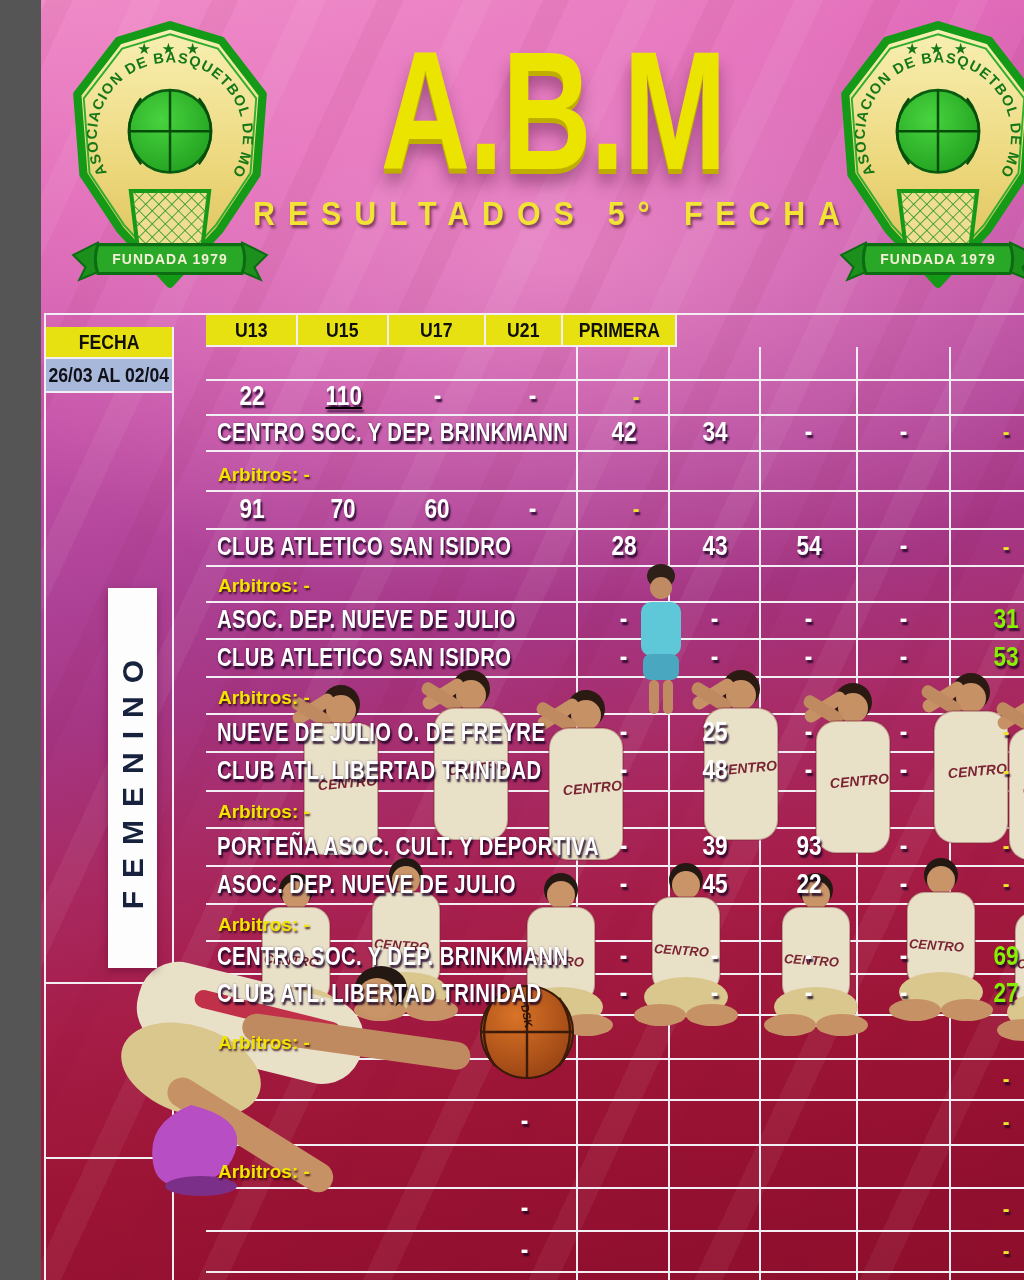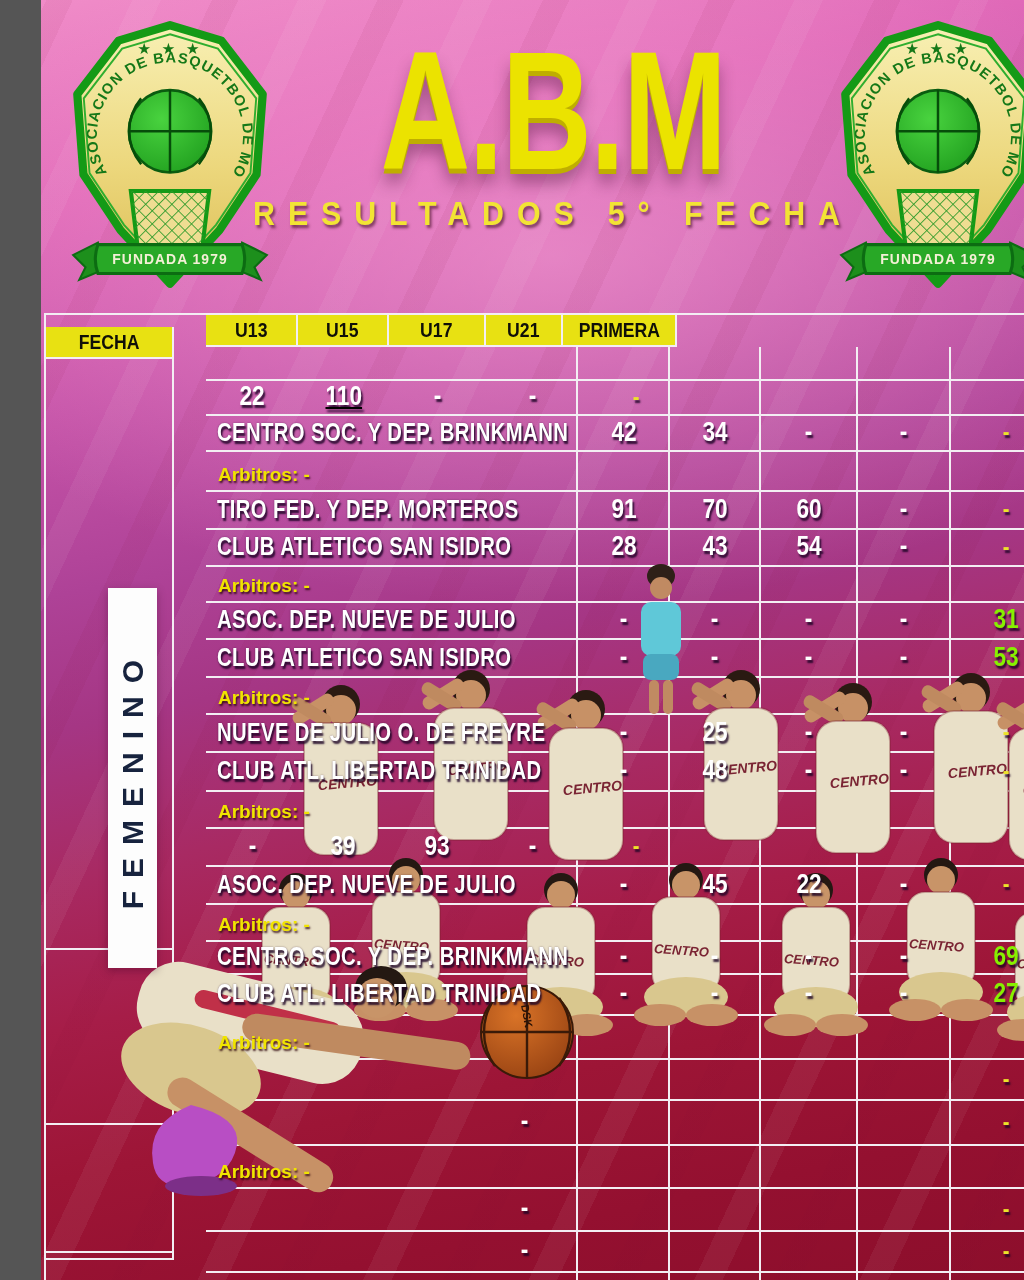--- a/index.html
+++ b/index.html
@@ -111,20 +111,23 @@
   <div class="title-block">
     <div class="abm"><span>A.B.M</span></div>
     <div class="tag"><span>RESULTADOS 5° FECHA</span></div>
   </div>
 
   <div class="tbl">
     <div class="fcol">
       <div class="fcell hcell" style="height:32px">
           <span>FECHA</span>
         </div>
+      <div class="fcell datecell" style="height:34px">
+          <span>26/03 AL 02/04</span>
+        </div>
       <div class="fcell" style="height:591px"></div>
       <div class="fcell" style="height:175px"></div>
       <div class="fcell" style="height:128px"></div>
       <div class="fcell" style="height:7px"></div>
     </div>
     <div class="mcol">
       <div class="lrow" style="height:32px">
         <div class="lcell hcell" style="width:92px">
             <span>U13</span>
           </div>
@@ -451,23 +454,20 @@
           <div class="wsc">-</div>
         </div>
         <div class="tcell" style="width: 114px;">
           <div class="ysc">-</div>
         </div>
       </div>
       <div class="trow arbrow" style="height: 40px;">
         <div class="arb">Arbitros: -</div>
       </div>
       <div class="trow" style="height: 38px;">
-        <div class="tcell teamc" style="width: 372px;">
-          <div class="team">TIRO FED. Y DEP. MORTEROS</div>
-        </div>
         <div class="tcell" style="width: 92px;">
           <div class="wsc">91</div>
         </div>
         <div class="tcell" style="width: 91px;">
           <div class="wsc">70</div>
         </div>
         <div class="tcell" style="width: 97px;">
           <div class="wsc">60</div>
         </div>
         <div class="tcell" style="width: 93px;">
@@ -580,20 +580,23 @@
           <div class="wsc">-</div>
         </div>
         <div class="tcell" style="width: 114px;">
           <div class="ysc">-</div>
         </div>
       </div>
       <div class="trow arbrow" style="height: 37px;">
         <div class="arb">Arbitros: -</div>
       </div>
       <div class="trow" style="height: 38px;">
+        <div class="tcell teamc" style="width: 372px;">
+          <div class="team">PORTEÑA ASOC. CULT. Y DEPORTIVA</div>
+        </div>
         <div class="tcell" style="width: 92px;">
           <div class="wsc">-</div>
         </div>
         <div class="tcell" style="width: 91px;">
           <div class="wsc">39</div>
         </div>
         <div class="tcell" style="width: 97px;">
           <div class="wsc">93</div>
         </div>
         <div class="tcell" style="width: 93px;">

